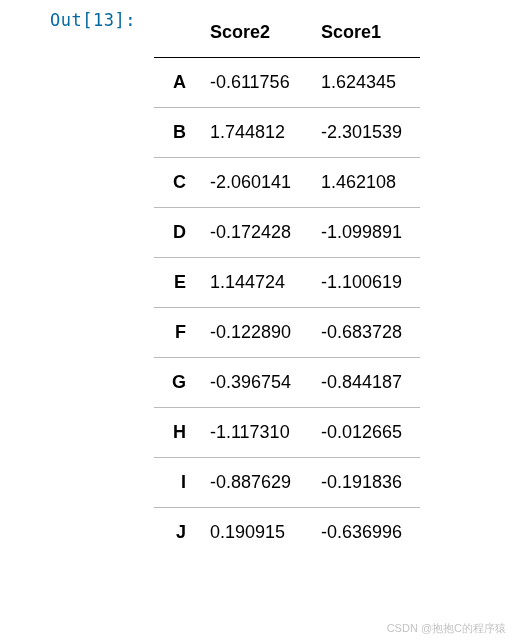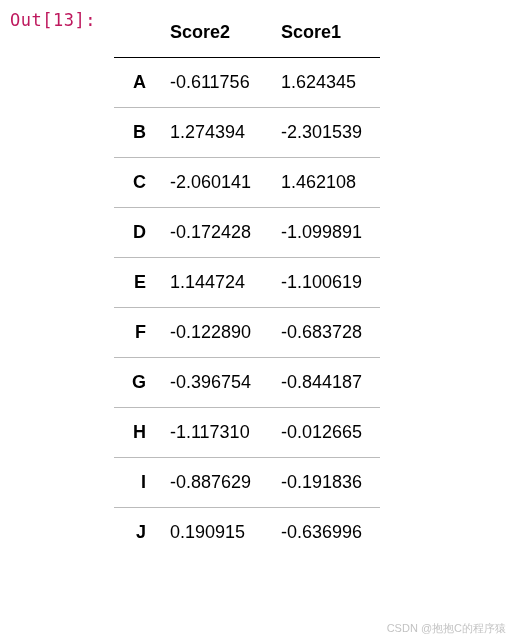--- a/index.html
+++ b/index.html
@@ -14,27 +14,28 @@
       height: 644px;
       position: relative;
     }
     .output-container {
       display: flex;
       align-items: flex-start;
       padding: 8px 10px;
     }
     .prompt {
       font-family: "SF Mono", Monaco, Menlo, Consolas, monospace;
-      color: #be185d;
+      color: #0369a1;
       font-size: 17px;
       font-weight: 400;
       padding-right: 18px;
       white-space: nowrap;
       padding-top: 2px;
       letter-spacing: 0.5px;
+      margin-left: 40px;
     }
     .table-wrapper {
       flex: 1;
     }
     table {
       border-collapse: collapse;
       font-size: 18px;
       color: #000;
     }
     thead th {
@@ -86,21 +87,21 @@
         </tr>
       </thead>
       <tbody>
         <tr>
           <th>A</th>
           <td>-0.611756</td>
           <td>1.624345</td>
         </tr>
         <tr>
           <th>B</th>
-          <td>1.274394</td>
+          <td>1.744812</td>
           <td>-2.301539</td>
         </tr>
         <tr>
           <th>C</th>
           <td>-2.060141</td>
           <td>1.462108</td>
         </tr>
         <tr>
           <th>D</th>
           <td>-0.172428</td>

